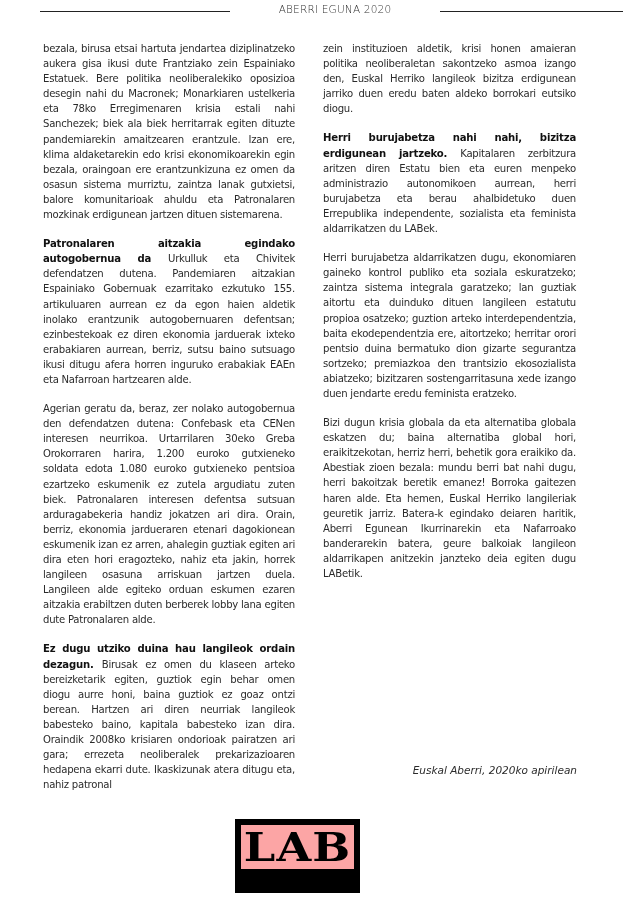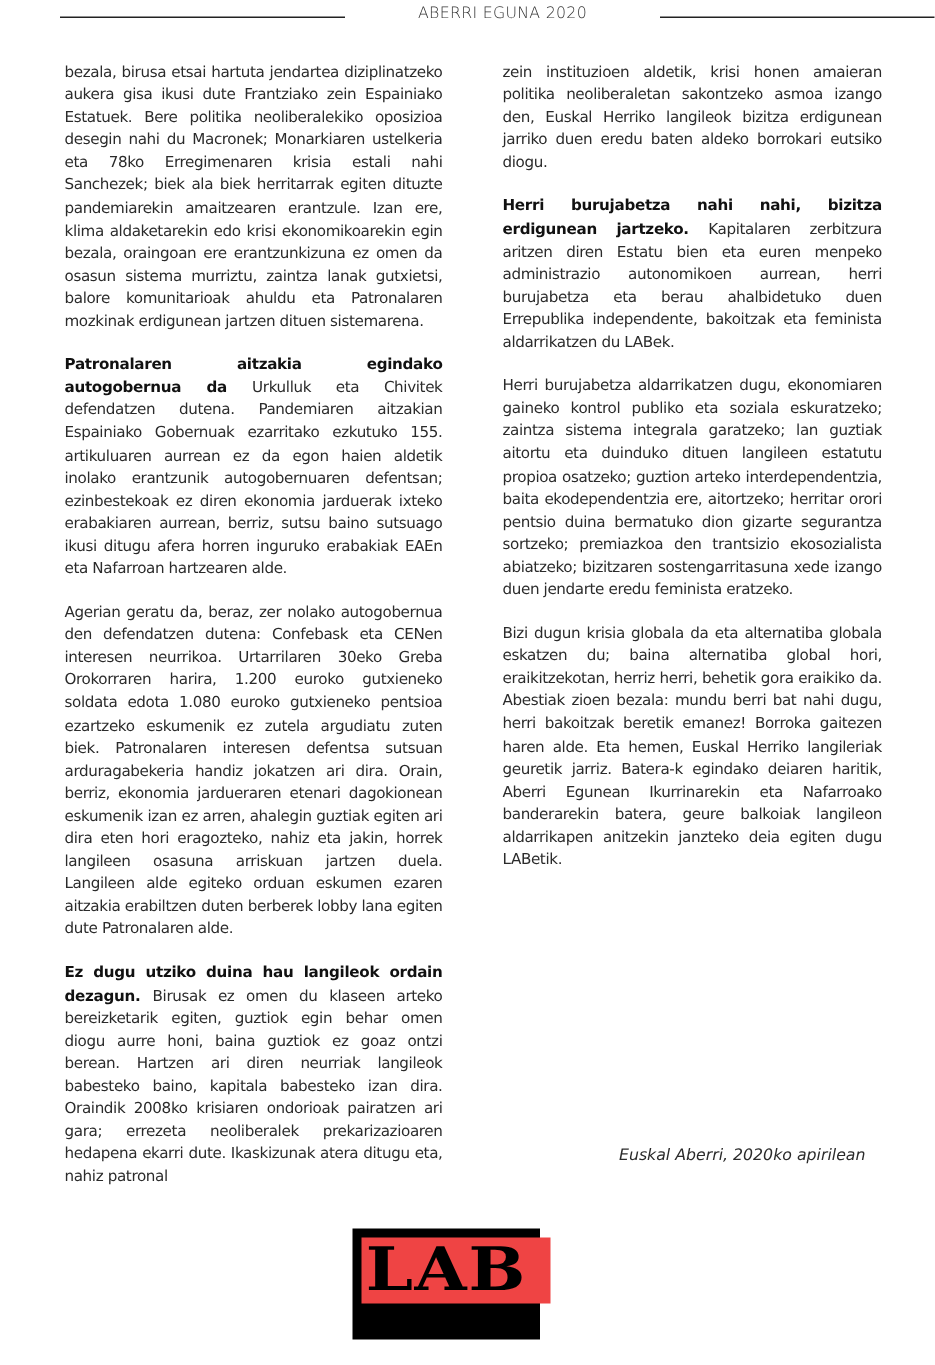--- a/index.html
+++ b/index.html
@@ -21,34 +21,34 @@
       text-align: center; font-size: 10.5px; letter-spacing: 0.2px;
       color: #333; font-weight: 300;
     }
     .col {
       position: absolute; top: 41px;
       font-size: 10.1px; line-height: 15.1px;
       text-align: justify; letter-spacing: -0.25px;
       color: #2b2b2b;
     }
     .col.left { left: 43px; width: 252px; }
-    .col.right { left: 323px; width: 253px; margin-left: 12px; }
+    .col.right { left: 323px; width: 253px; }
     .col p { margin: 0 0 14px 0; }
     .col b { color: #111; font-weight: bold; letter-spacing: -0.2px; }
     .signature {
       position: absolute; left: 380px; width: 197px; top: 764px;
       text-align: right; font-style: italic; font-size: 10.5px; color: #2b2b2b;
     }
     .logo {
       position: absolute; left: 235px; top: 819px; width: 125px; height: 74px;
       background: #000;
     }
     .logo .inner {
-      position: absolute; left: 6px; top: 6px; width: 126px; height: 44px;
-      background: #ef4444;
+      position: absolute; left: 6px; top: 6px; width: 113px; height: 44px;
+      background: #fca5a5;
     }
     .logo .text {
       position: absolute; left: 0; top: 0; width: 113px; height: 44px;
       text-align: center; line-height: 44px;
       font-family: "DejaVu Serif", serif; font-weight: bold;
       font-size: 40px; letter-spacing: 1px; color: #000;
       transform: scaleX(1.12);
     }
   </style>
 </head>
@@ -76,21 +76,21 @@
     <span>Birusak ez omen du klaseen arteko bereizketarik egiten, guztiok egin behar omen diogu aurre honi, baina guztiok ez goaz ontzi berean. Hartzen ari diren neurriak langileok babesteko baino, kapitala babesteko izan dira. Oraindik 2008ko krisiaren ondorioak pairatzen ari gara; errezeta neoliberalek prekarizazioaren hedapena ekarri dute. Ikaskizunak atera ditugu eta, nahiz patronal</span>
   </p>
 </div>
 
 <div class="col right">
   <p>
     <span>zein instituzioen aldetik, krisi honen amaieran politika neoliberaletan sakontzeko asmoa izango den, Euskal Herriko langileok bizitza erdigunean jarriko duen eredu baten aldeko borrokari eutsiko diogu.</span>
   </p>
   <p>
     <b>Herri burujabetza nahi nahi, bizitza erdigunean jartzeko. </b>
-    <span>Kapitalaren zerbitzura aritzen diren Estatu bien eta euren menpeko administrazio autonomikoen aurrean, herri burujabetza eta berau ahalbidetuko duen Errepublika independente, bakoitzak eta feminista aldarrikatzen du LABek.</span>
+    <span>Kapitalaren zerbitzura aritzen diren Estatu bien eta euren menpeko administrazio autonomikoen aurrean, herri burujabetza eta berau ahalbidetuko duen Errepublika independente, sozialista eta feminista aldarrikatzen du LABek.</span>
   </p>
   <p>
     <span>Herri burujabetza aldarrikatzen dugu, ekonomiaren gaineko kontrol publiko eta soziala eskuratzeko; zaintza sistema integrala garatzeko; lan guztiak aitortu eta duinduko dituen langileen estatutu propioa osatzeko; guztion arteko interdependentzia, baita ekodependentzia ere, aitortzeko; herritar orori pentsio duina bermatuko dion gizarte segurantza sortzeko; premiazkoa den trantsizio ekosozialista abiatzeko; bizitzaren sostengarritasuna xede izango duen jendarte eredu feminista eratzeko.</span>
   </p>
   <p>
     <span>Bizi dugun krisia globala da eta alternatiba globala eskatzen du; baina alternatiba global hori, eraikitzekotan, herriz herri, behetik gora eraikiko da. Abestiak zioen bezala: mundu berri bat nahi dugu, herri bakoitzak beretik emanez! Borroka gaitezen haren alde. Eta hemen, Euskal Herriko langileriak geuretik jarriz. Batera-k egindako deiaren haritik, Aberri Egunean Ikurrinarekin eta Nafarroako banderarekin batera, geure balkoiak langileon aldarrikapen anitzekin janzteko deia egiten dugu LABetik.</span>
   </p>
 </div>
 
 <div class="signature">Euskal Aberri, 2020ko apirilean</div>

